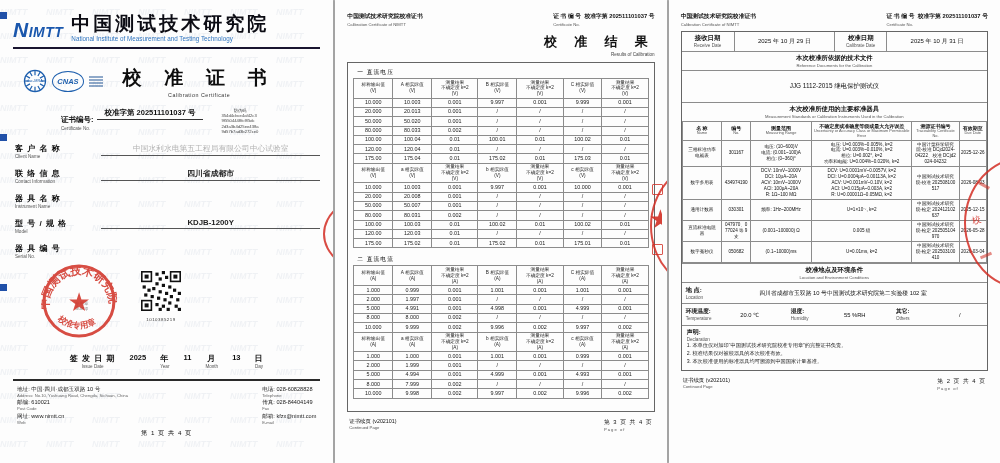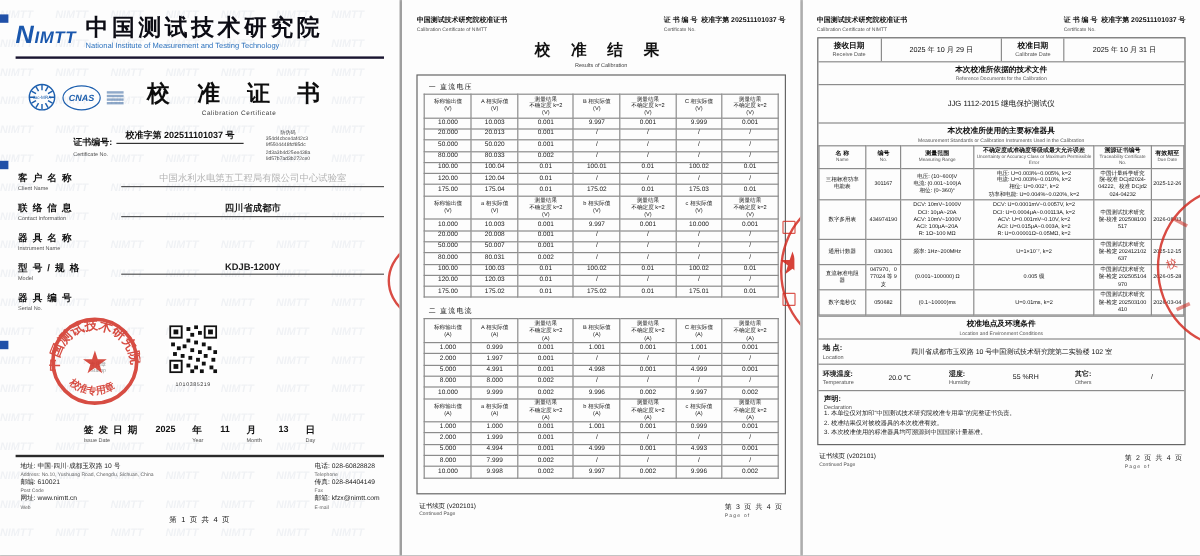--- a/index.html
+++ b/index.html
@@ -39,40 +39,40 @@
   .stampzone{position:relative;height:84px;margin-top:6px;}
   .stamp-svg{position:absolute;left:28px;top:-2px;}
   .stamp-ph{position:absolute;left:62px;top:36px;font-size:4.5px;color:#999;text-align:center;z-index:0;}
   .qr{position:absolute;left:128px;top:6px;text-align:center;}
   .qr .num{font-size:4.4px;color:#333;margin-top:2px;letter-spacing:.5px;}
   .approve{position:absolute;left:182px;top:24px;display:flex;align-items:flex-end;gap:6px;}
   .approve .cn{font-weight:bold;font-size:7.5px;white-space:nowrap;}
   .sig{border-bottom:1px solid #444;width:78px;}
   .issuerow{display:flex;justify-content:center;gap:14px;margin-top:4px;align-items:flex-start;}
   .issuerow .cn{font-weight:bold;font-size:8px;letter-spacing:1px;}
-  .iss-item{text-align:left;}
+  .iss-item{text-align:center;}
   .iss-item .n{font-size:7.5px;font-weight:bold;}
   .p1-rule2{border-bottom:2px solid #2a2a2a;margin-top:9px;}
   .p1-footer{display:flex;justify-content:space-between;margin-top:5px;padding:0 4px;}
   .p1-footer .cnl{font-size:5.6px;line-height:1.25;color:#222;}
   .p1-footer .enl{font-size:4.2px;color:#666;line-height:1.2;margin-bottom:1.5px;}
   .pageno{text-align:center;margin-top:3px;}
   .pageno .cn{font-size:6.2px;letter-spacing:1px;}
   
   .sealfrag{position:absolute;overflow:hidden;pointer-events:none;}
   .sealfrag .circ{position:absolute;border:2.2px solid rgba(210,45,35,.85);border-radius:50%;}
   .half-star{position:absolute;color:rgba(210,45,35,.9);overflow:hidden;}
   
   .page2,.page3{padding:12px 12px 4px 12px;}
   .hdr{display:flex;justify-content:space-between;align-items:flex-start;}
   .hdr .l{font-size:5.8px;font-weight:bold;}
   .hdr .r{text-align:left;}
   .hdr .r .l1{font-size:5.8px;font-weight:bold;}
   .hdr .sub{font-size:4.2px;color:#555;margin-top:1px;}
-  .p2-title{text-align:center;margin-top:6px;}
+  .p2-title{text-align:right;margin-top:6px;}
   .p2-title .cn{font-family:"Liberation Serif",serif;font-weight:bold;font-size:13px;letter-spacing:7px;}
   .p2-title .en2{font-size:4.6px;color:#444;margin-top:1px;}
   .p2-box{border:1px solid #666;margin-top:5px;padding:3px 5px 6px 5px;min-height:350px;box-sizing:border-box;}
   .sec-lab{font-size:5.8px;margin:2px 0 1px 4px;letter-spacing:1px;}
   table.dt{width:100%;border-collapse:collapse;table-layout:fixed;}
   table.dt th,table.dt td{border:1px solid #8c8c8c;font-weight:normal;text-align:center;padding:.5px 0;}
   table.dt th{font-size:4.7px;line-height:1.25;white-space:pre-line;color:#222;}
   table.dt td{font-size:5.4px;line-height:1.35;color:#1a1a1a;}
   .p2-foot{display:flex;justify-content:space-between;margin-top:6px;padding:0 2px;}
   .p2-foot .a{font-size:5.4px;}

